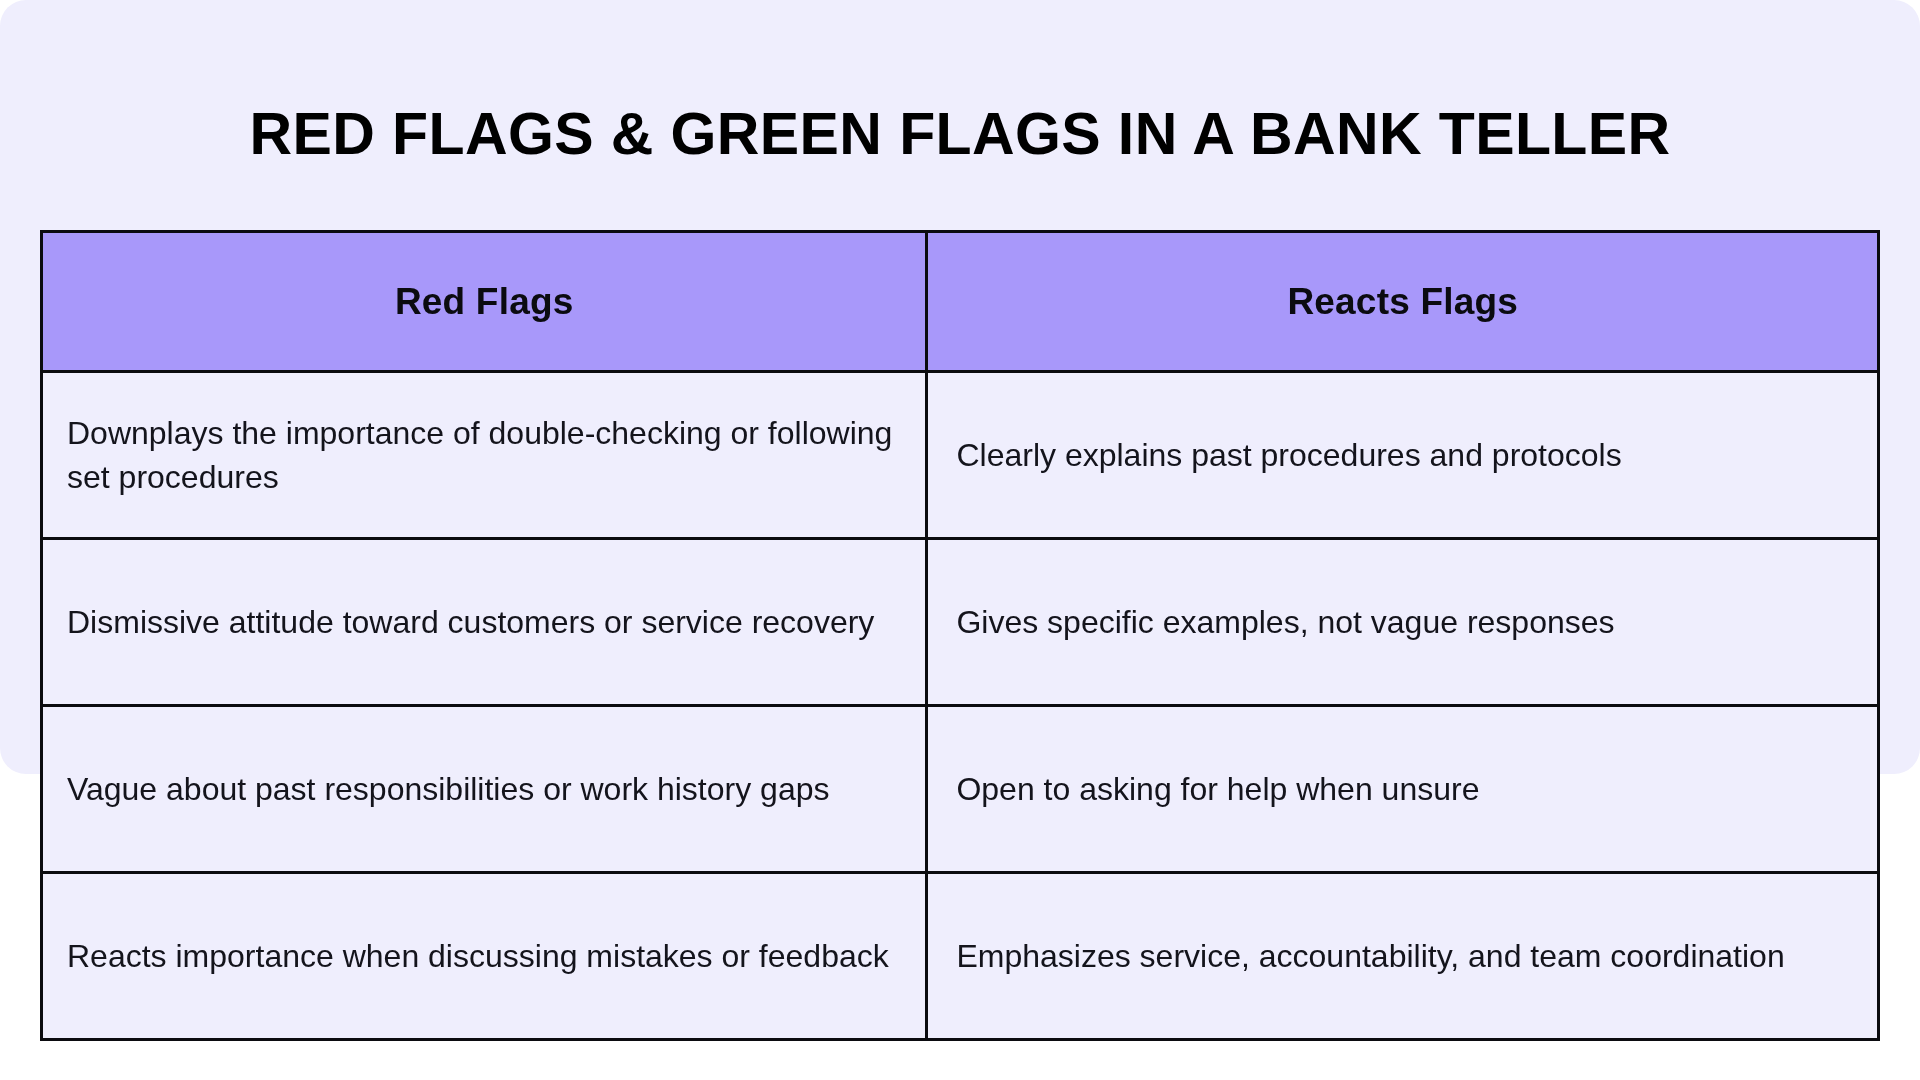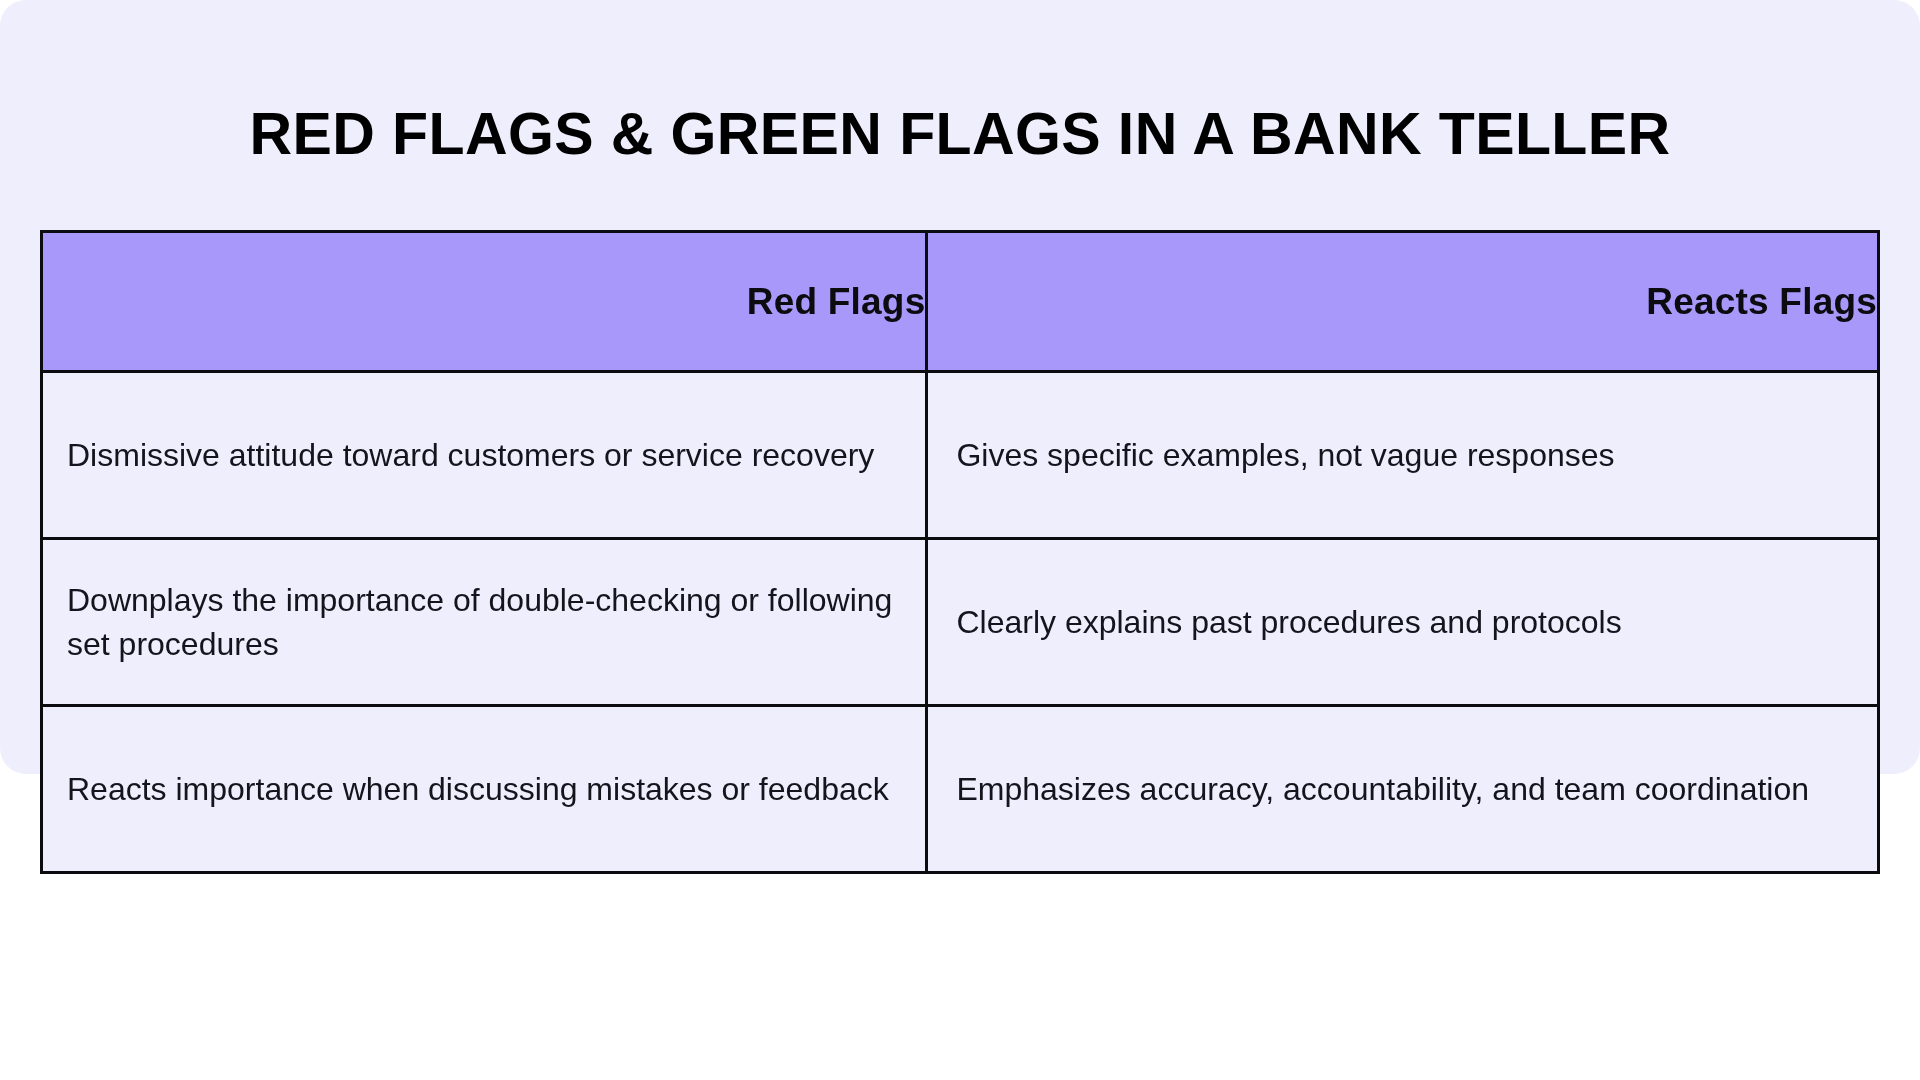--- a/index.html
+++ b/index.html
@@ -56,21 +56,21 @@
   #flags-table td {
     border: 3px solid #0b0b10;
     padding: 0;
     vertical-align: middle;
     background: #efeefd;
   }
 
   #flags-table thead th {
     background: #a898fa;
     height: 137px;
-    text-align: right;
+    text-align: center;
     font-family: "Liberation Sans", sans-serif;
     font-weight: bold;
     font-size: 37px;
     color: #0b0b10;
     letter-spacing: 0.2px;
   }
 
   #flags-table tbody td {
     height: 164px;
     font-family: "Liberation Sans", sans-serif;
@@ -106,41 +106,49 @@
     <thead>
       <tr>
         <th>Red Flags</th>
         <th>Reacts Flags</th>
       </tr>
     </thead>
 
     <tbody>
       <tr>
         <td class="cell-red">
+          <span class="cell-text">Downplays the importance of double-checking or following set procedures</span>
+        </td>
+        <td class="cell-green">
+          <span class="cell-text">Clearly explains past procedures and protocols</span>
+        </td>
+      </tr>
+
+      <tr>
+        <td class="cell-red">
           <span class="cell-text">Dismissive attitude toward customers or service recovery</span>
         </td>
         <td class="cell-green">
           <span class="cell-text">Gives specific examples, not vague responses</span>
         </td>
       </tr>
 
       <tr>
         <td class="cell-red">
-          <span class="cell-text">Downplays the importance of double-checking or following set procedures</span>
+          <span class="cell-text">Vague about past responsibilities or work history gaps</span>
         </td>
         <td class="cell-green">
-          <span class="cell-text">Clearly explains past procedures and protocols</span>
+          <span class="cell-text">Open to asking for help when unsure</span>
         </td>
       </tr>
-
 
       <tr>
         <td class="cell-red">
           <span class="cell-text">Reacts importance when discussing mistakes or feedback</span>
         </td>
         <td class="cell-green">
-          <span class="cell-text">Emphasizes accuracy, accountability, and team coordination</span>
+          <span class="cell-text">Emphasizes service, accountability, and team coordination</span>
         </td>
       </tr>
     </tbody>
   </table>
 
 </div>
 
 </body></html>

